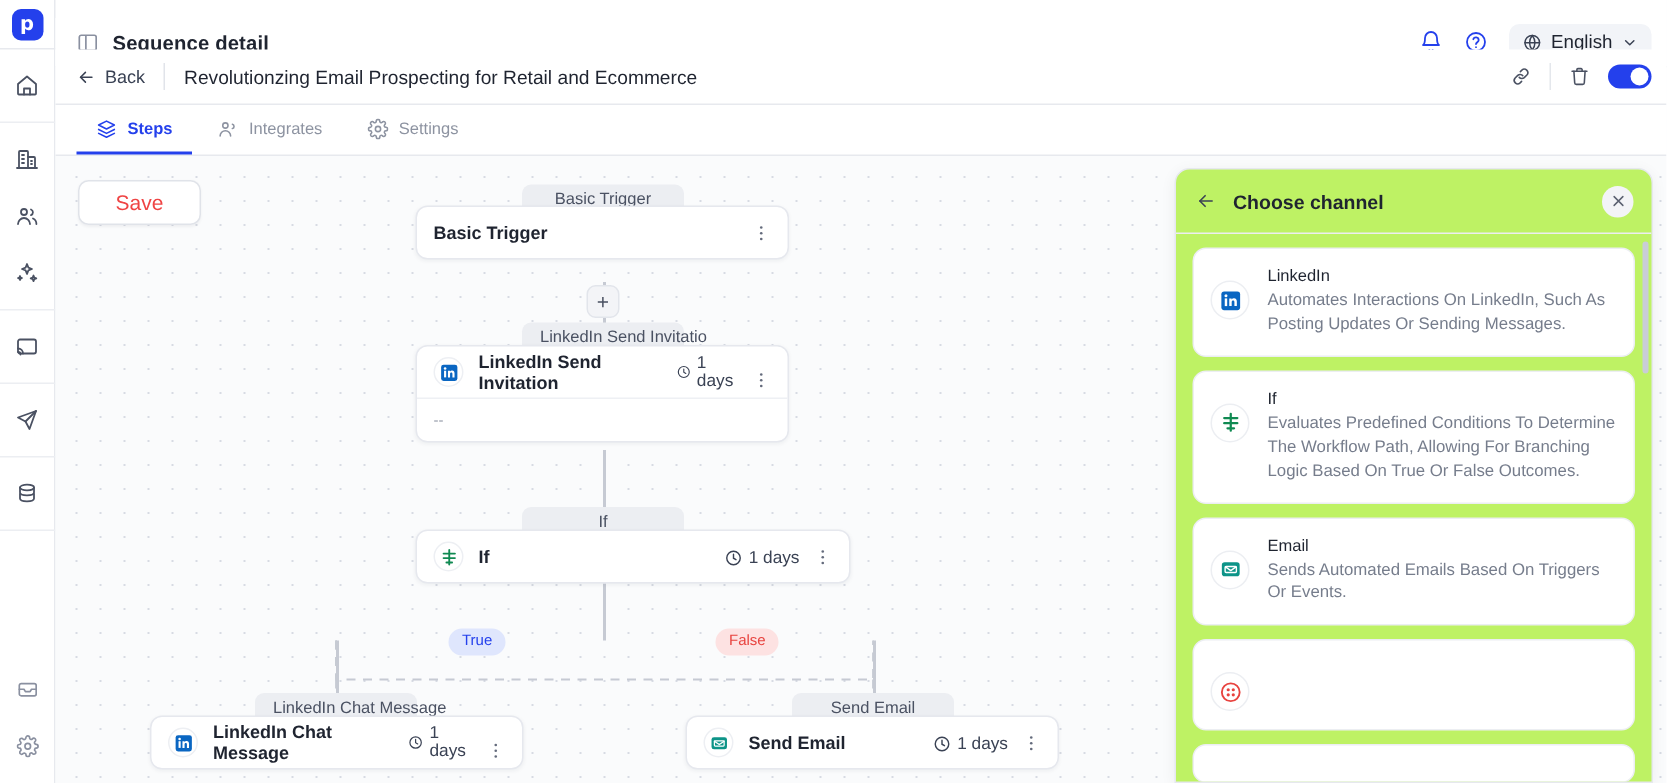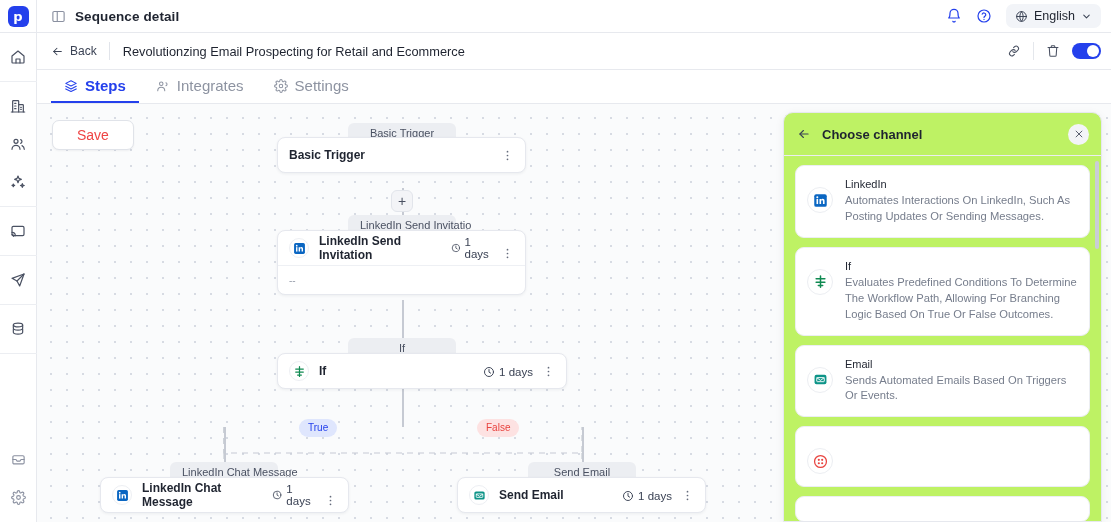--- a/index.html
+++ b/index.html
@@ -33,21 +33,21 @@
   .rail-btn {
     width: 37px; height: 38px; display: flex; align-items: center; justify-content: center;
     cursor: pointer;
   }
   .rail-btn svg { display: block; }
   .rail-spacer { flex: 1; }
   .rail-bottom { width: 37px; padding-bottom: 6px; }
 
   
   .topbar {
-    position: absolute; left: 37px; top: 0; width: 1074px; height: 33px;
+    position: absolute; left: 37px; top: 12px; width: 1074px; height: 33px;
     border-bottom: 1px solid #e7e9ee; background: #fff;
     display: flex; align-items: center; padding: 0 10px 0 14px;
   }
   .topbar-left { display: flex; align-items: center; gap: 9px; }
   .topbar-title { font-size: 13.5px; font-weight: bold; letter-spacing: .1px; }
   .topbar-right { margin-left: auto; display: flex; align-items: center; gap: 14px; }
   .icon-btn { display: flex; align-items: center; justify-content: center; cursor: pointer; }
   .lang-chip {
     display: flex; align-items: center; gap: 6px;
     background: #f2f4f8; border-radius: 7px; padding: 5px 9px; cursor: pointer;
@@ -78,21 +78,21 @@
   }
 
   
   .tabs {
     position: absolute; left: 37px; top: 70px; width: 1074px; height: 34px;
     border-bottom: 1px solid #e7e9ee; background: #fff;
     display: flex; align-items: stretch; padding-left: 14px; gap: 4px;
   }
   .tab {
     display: flex; align-items: center; gap: 7px; padding: 0 13px;
-    font-size: 15px; color: #8d93a1; cursor: pointer;
+    font-size: 11px; color: #8d93a1; cursor: pointer;
     border-bottom: 2px solid transparent; position: relative; top: 0;
   }
   .tab.active { color: #2440ec; border-bottom-color: #2440ec; font-weight: bold; }
 
   
   .canvas {
     position: absolute; left: 37px; top: 104px; width: 1074px; height: 418px;
     background-color: #fafbfc;
     background-image: radial-gradient(#d7dbe3 1px, transparent 1px);
     background-size: 16px 16px; background-position: 6px 6px;

